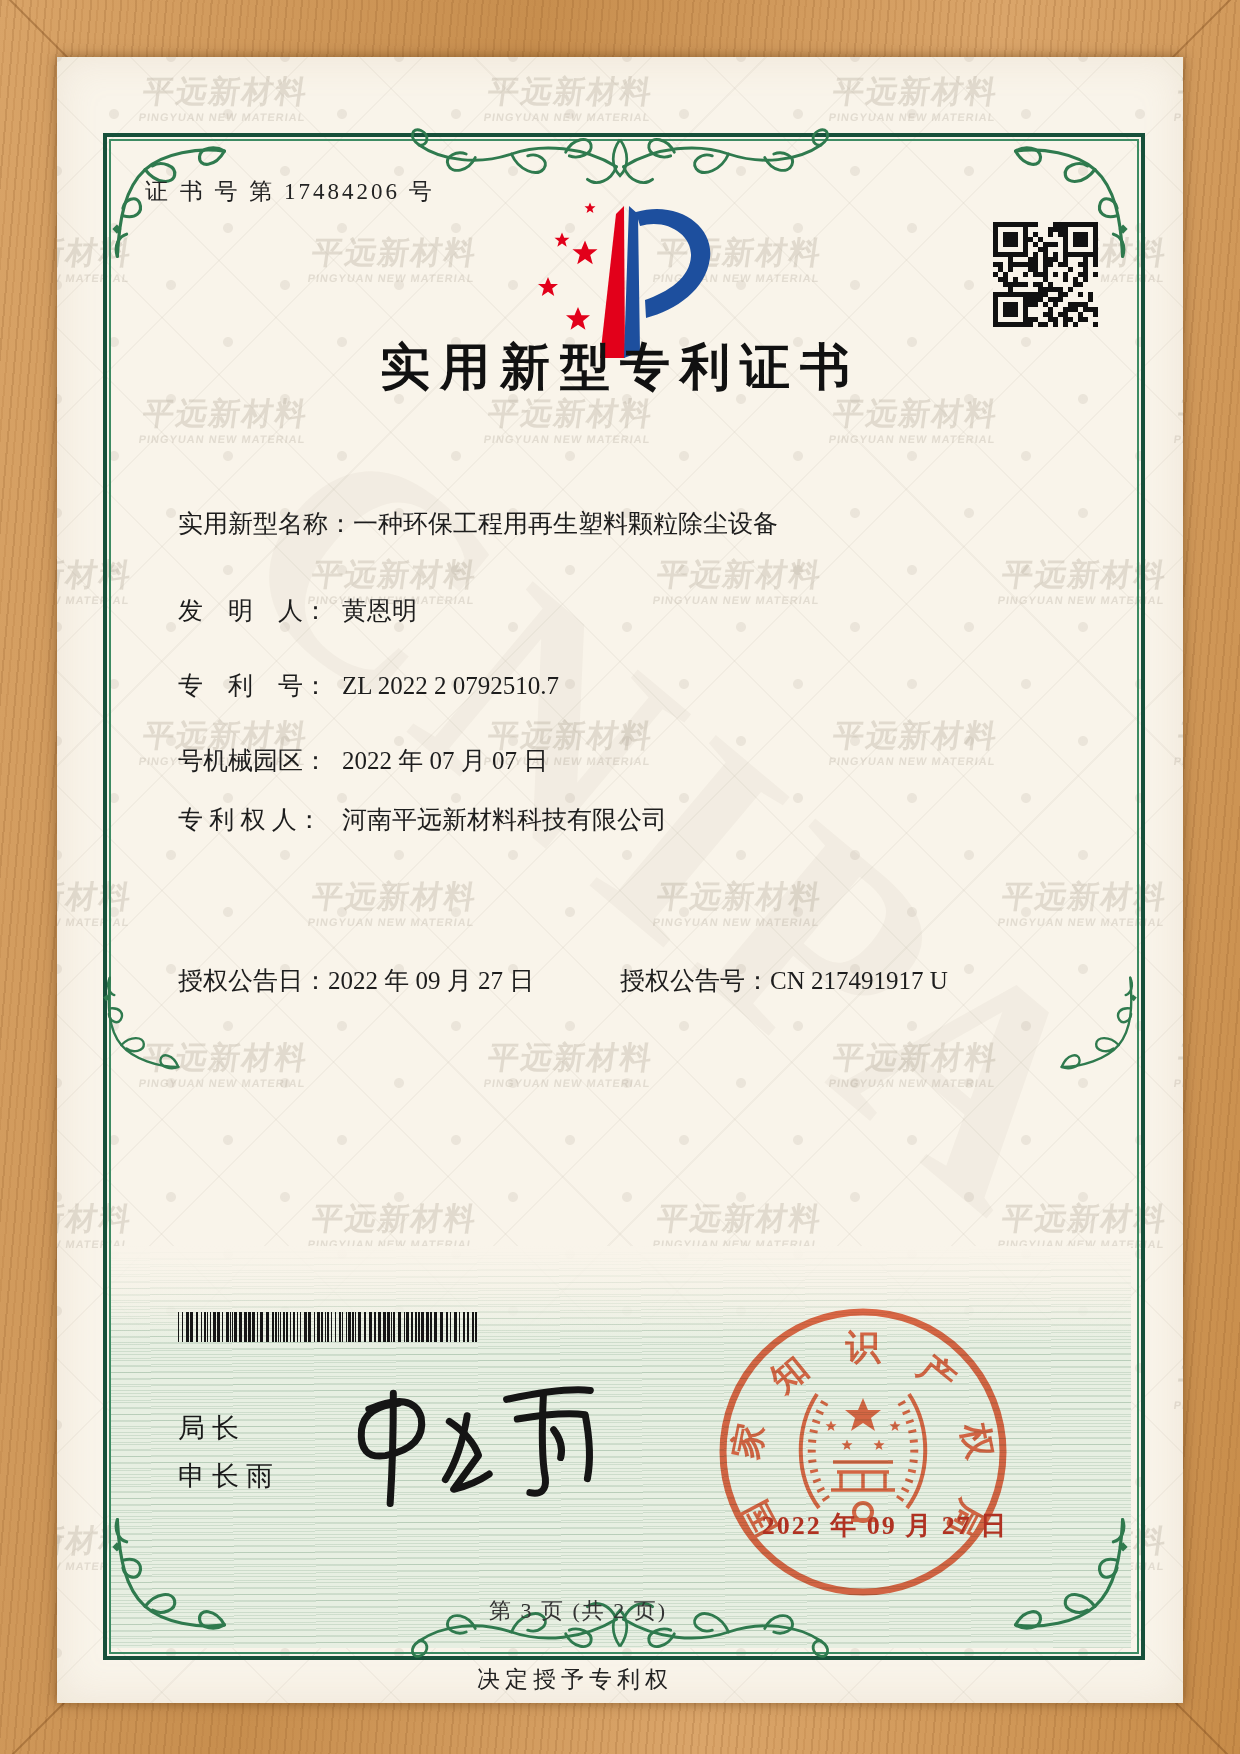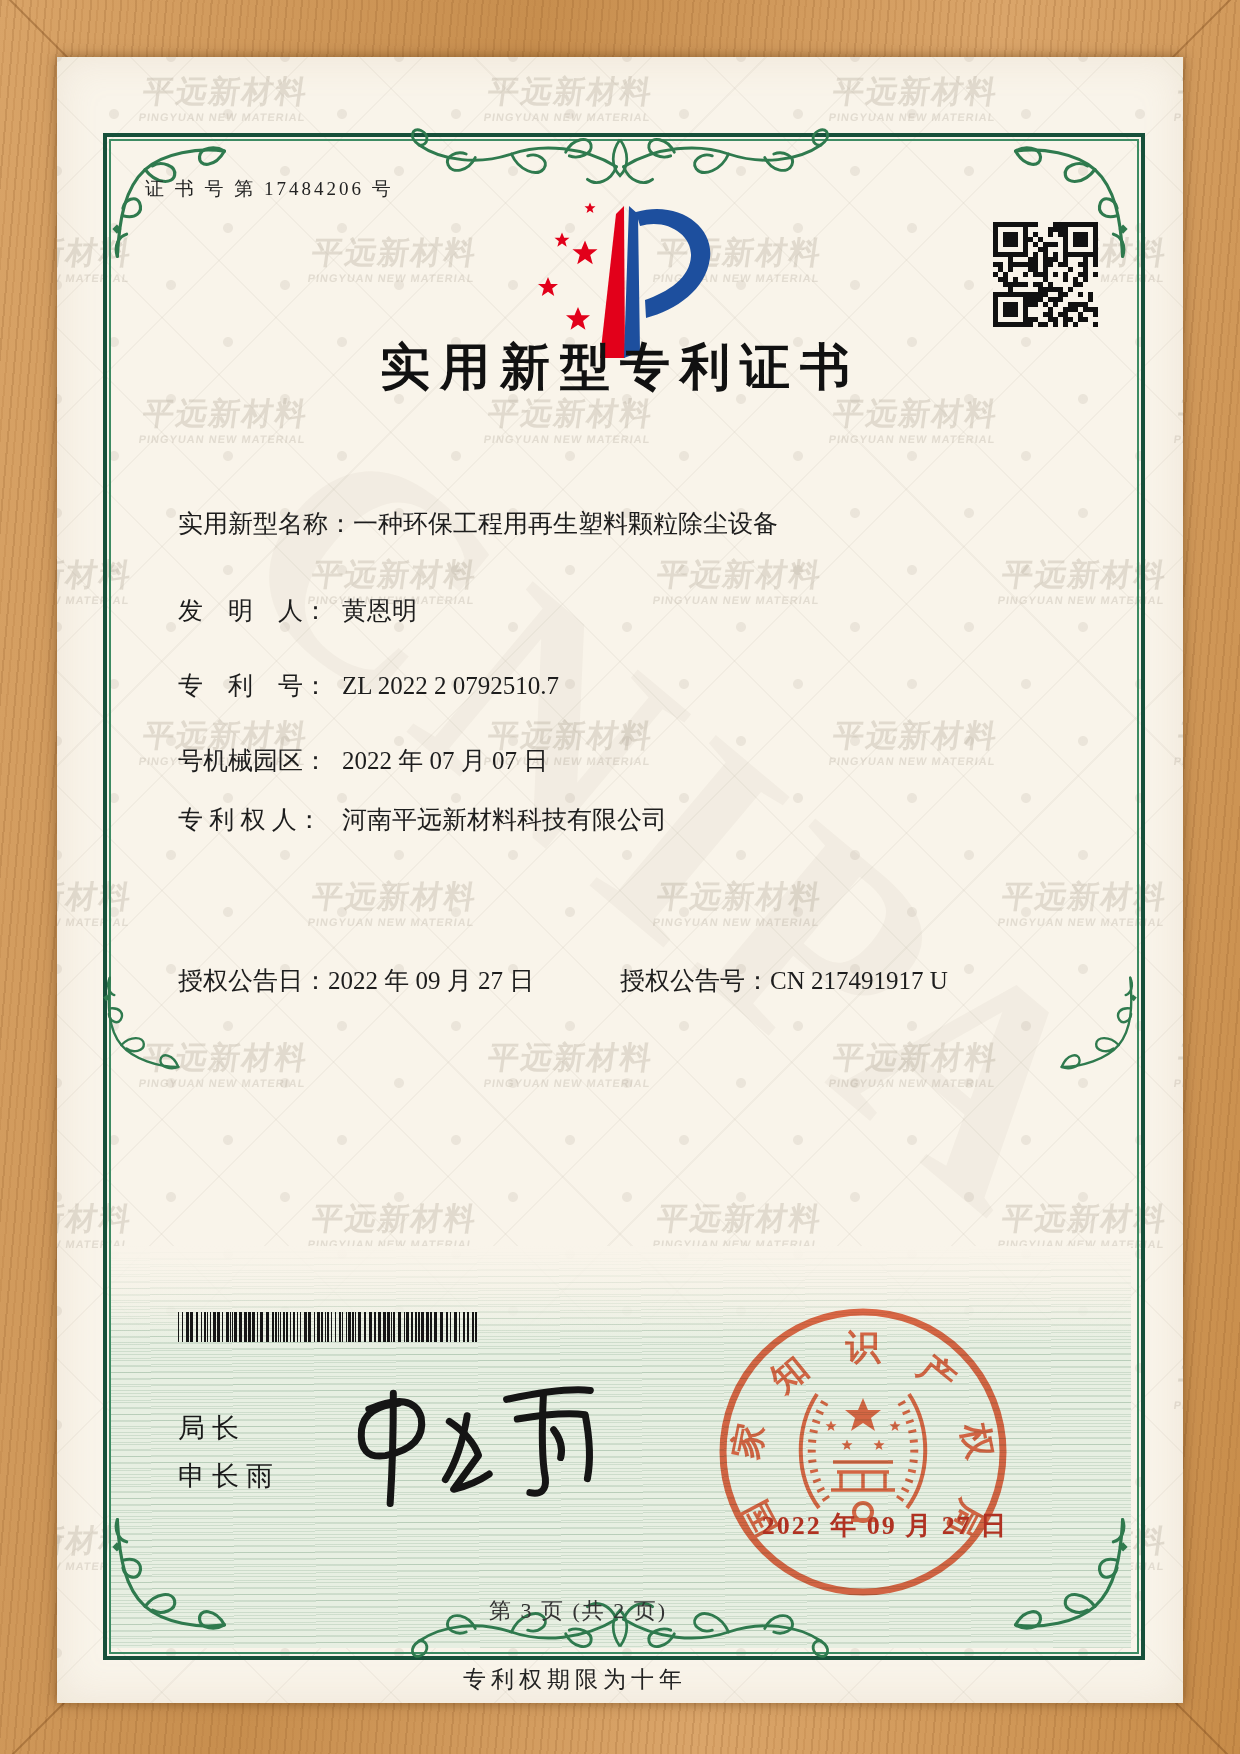--- a/index.html
+++ b/index.html
@@ -34,21 +34,21 @@
       repeating-linear-gradient(179.3deg, rgba(108,150,118,.20) 0 1px, rgba(0,0,0,0) 1px 7px),
       repeating-linear-gradient(180deg, rgba(108,150,118,.22) 0 1px, rgba(0,0,0,0) 1px 6px),
       linear-gradient(180deg, rgba(231,239,226,0) 0, #e7efe2 90px);}
   .band-fade{left:109px;top:1246px;width:1022px;height:100px;
     background:linear-gradient(180deg,#f9f4ea 0,rgba(249,244,234,0) 100%);}
   
   .gborder{left:103px;top:133px;width:1034px;height:1519px;border:4px solid #17503a;}
   .gborder-inner{position:absolute;inset:2px;border:2px solid #3d8b63;}
   .orn{position:absolute;pointer-events:none;}
   
-  .certno{left:145px;top:176px;font-size:19px;letter-spacing:3px;color:#232323;}
+  .certno{left:145px;top:176px;font-size:23px;letter-spacing:3px;color:#232323;}
   .title{left:0;width:1240px;top:334px;text-align:center;font-size:50px;font-weight:bold;letter-spacing:10px;color:#111;}
   .field{left:178px;width:950px;font-size:25px;color:#1d1d1d;line-height:36px;}
   .flabel{display:inline-block;min-width:164px;}
   .grant-no{position:absolute;left:442px;top:0;}
   .paras{left:160px;top:1012px;width:948px;font-size:24px;line-height:53px;color:#222;text-align:justify;}
   .paras p{margin:0;text-indent:2em;}
   .barcode{left:178px;top:1312px;width:316px;height:30px;display:flex;align-items:stretch;}
   .barcode div{background:#151515;}
   .director{left:178px;font-family:"Liberation Sans","DejaVu Sans",sans-serif;font-size:27px;letter-spacing:7px;color:#1a1a1a;font-weight:500;}
   .seal-date{left:760px;top:1508px;width:250px;text-align:center;font-size:26px;letter-spacing:2px;color:#b03222;font-weight:bold;}
@@ -911,15 +911,15 @@
         <path d="M112,100 C94,130 94,170 114,198"></path>
         <path d="M188,100 C206,130 206,170 186,198"></path>
       </g>
       <circle cx="150" cy="210" r="9" fill="none" stroke-width="4"></circle>
       <path d="M138,218 L162,218" stroke-width="4" fill="none"></path>
     </g>
   </svg>
   <div class="abs seal-date">2022 年 09 月 27 日</div>
 
   <div class="abs pfooter">第 3 页 (共 2 页)</div>
-  <div class="abs note">专利权期限为十年</div>
+  <div class="abs note">决定授予专利权</div>
 
 </div>
 
 </body></html>

